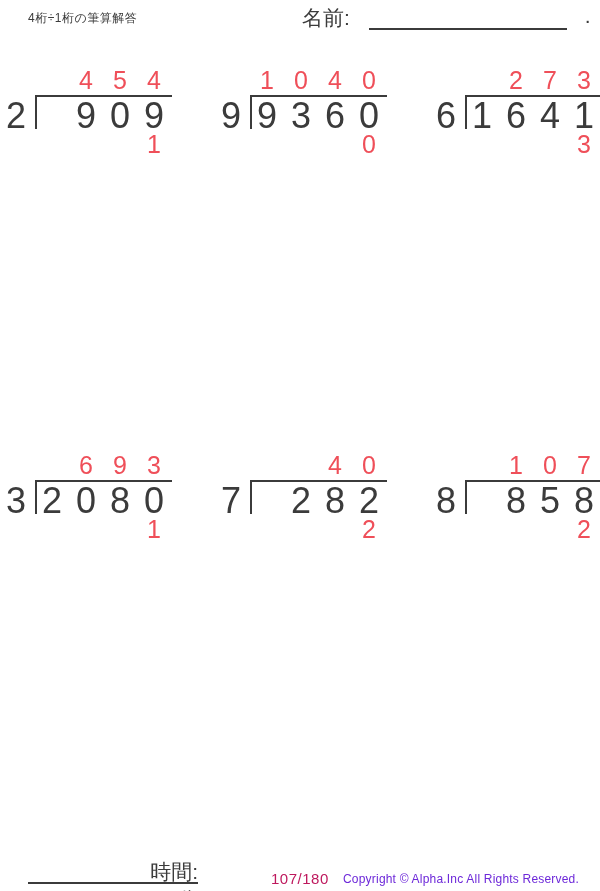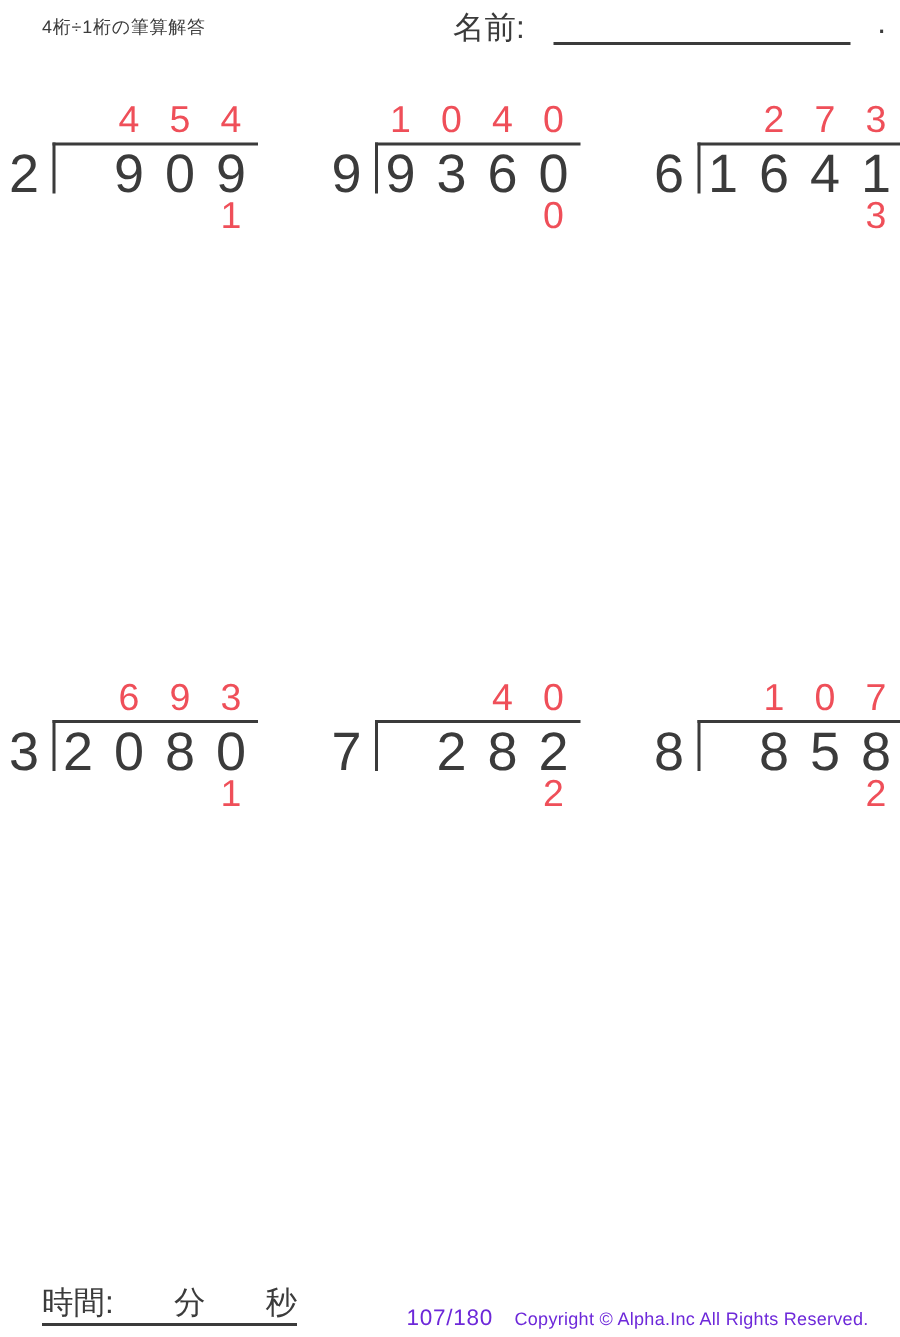--- a/index.html
+++ b/index.html
@@ -59,25 +59,25 @@
     border-left: 2px solid #3b3b3b;
     border-top: 2px solid #3b3b3b;
   }
 
   
   .time-row {
     position: absolute; left: 28px; top: 858px;
     width: 170px; height: 26px;
     border-bottom: 2px solid #3b3b3b;
     font-size: 21px; color: #3b3b3b;
-    display: flex; justify-content: space-between; align-items: flex-end;
+    display: flex; justify-content: space-between; align-items: flex-end; flex-direction: column;
   }
   .page-number {
     position: absolute; left: 271px; top: 870px;
-    font-size: 15px; color: #6d28d9; letter-spacing: 0.5px;
+    font-size: 15px; color: #be185d; letter-spacing: 0.5px;
   }
   .copyright {
     position: absolute; left: 343px; top: 872px;
     font-size: 12px; color: #6d28d9; letter-spacing: 0.2px;
   }
 </style>
 </head>
 <body>
 
 <div class="page">

